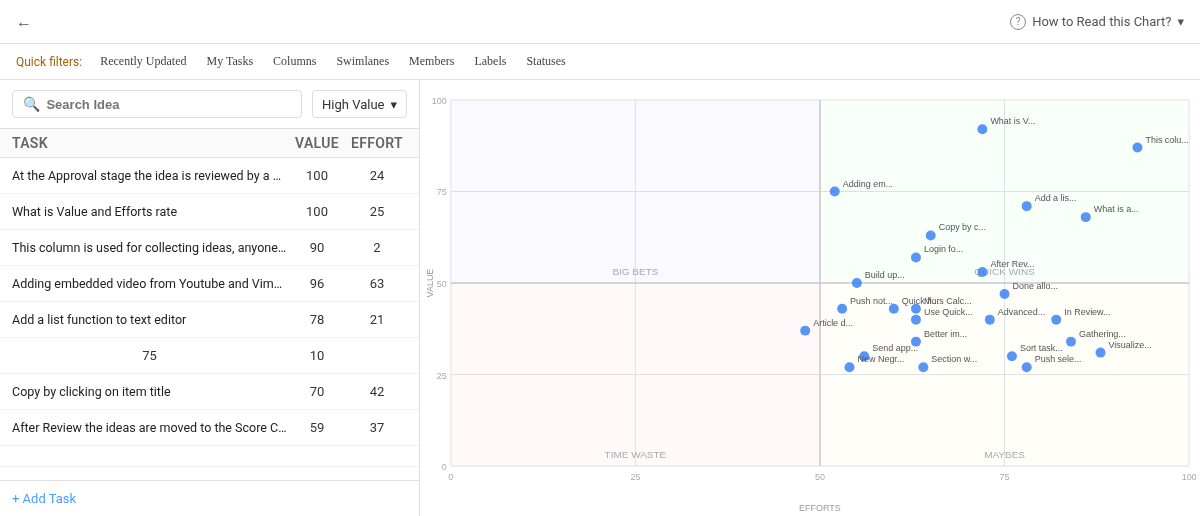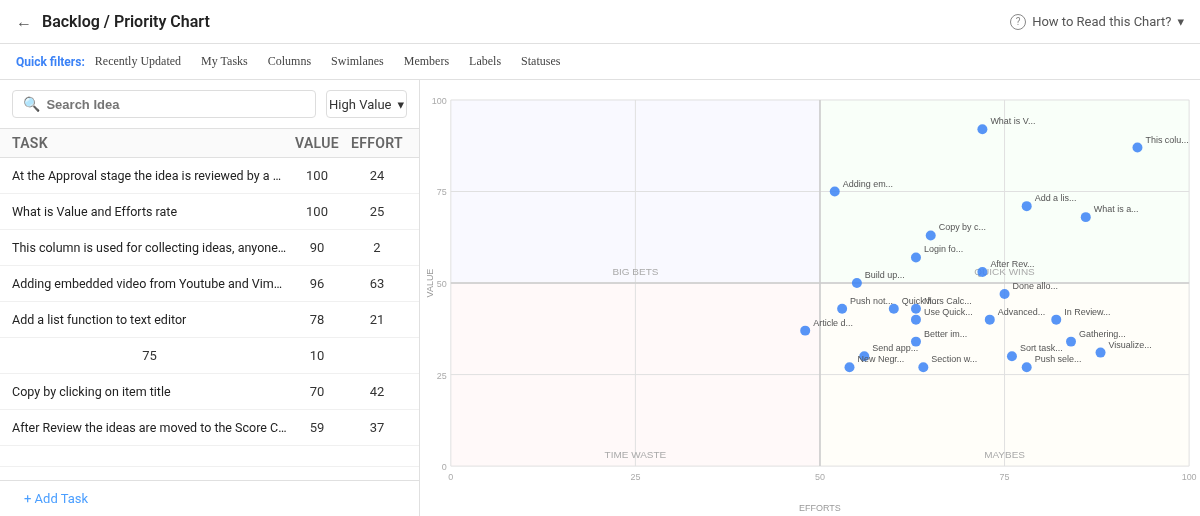--- a/index.html
+++ b/index.html
@@ -8,60 +8,59 @@
     
     .header { display: flex; align-items: center; justify-content: space-between; padding: 8px 16px; border-bottom: 1px solid #e0e0e0; min-height: 44px; }
     .header-left { display: flex; align-items: center; gap: 10px; }
     .back-btn { background: none; border: none; cursor: pointer; color: #555; font-size: 16px; display: flex; align-items: center; }
     .page-title { font-size: 16px; font-weight: 600; color: #222; }
     .header-right { display: flex; align-items: center; gap: 6px; color: #555; font-size: 13px; cursor: pointer; }
     .help-icon { width: 16px; height: 16px; border-radius: 50%; border: 1.5px solid #888; display: flex; align-items: center; justify-content: center; font-size: 10px; color: #888; }
 
     
     .quick-filters { display: flex; align-items: center; gap: 0; padding: 6px 16px; border-bottom: 1px solid #e0e0e0; font-size: 12px; }
-    .quick-filters-label { color: #3b82f6; font-weight: 700; }
+    .quick-filters-label { color: #a16207; font-weight: 400; margin-right: 8px; }
     .filter-btn { background: none; border: none; cursor: pointer; padding: 4px 10px; color: #444; font-size: 12px; border-radius: 4px; font-family: Liberation Serif, serif; }
 
     
     .main { display: flex; flex: 1; overflow: hidden; }
 
     
     .left-panel { width: 420px; min-width: 420px; border-right: 1px solid #e0e0e0; display: flex; flex-direction: column; overflow: hidden; }
     .left-top { padding: 10px 12px; display: flex; gap: 10px; border-bottom: 1px solid #e0e0e0; }
     .search-box { flex: 1; display: flex; align-items: center; border: 1px solid #ddd; border-radius: 4px; padding: 5px 10px; gap: 6px; background: #fff; }
     .search-box input { border: none; outline: none; font-size: 13px; color: #4c1d95; width: 100%; background: transparent; font-weight: bold; }
     .search-icon { color: #999; font-size: 14px; }
-    .filter-dropdown { display: flex; align-items: center; border: 1px solid #ddd; border-radius: 4px; padding: 5px 2px; gap: 6px; cursor: pointer; background: #fff; white-space: nowrap; }
+    .filter-dropdown { display: flex; align-items: center; border: 1px solid #ddd; border-radius: 4px; padding: 5px 9px; gap: 6px; cursor: pointer; background: #fff; white-space: nowrap; }
     .filter-dropdown span { font-size: 13px; color: #333; }
     .dropdown-arrow { color: #666; font-size: 10px; }
 
     
     .task-table { flex: 1; overflow-y: auto; }
     .table-header { display: grid; grid-template-columns: 1fr 60px 60px; padding: 6px 12px; border-bottom: 1px solid #e0e0e0; background: #fafafa; }
     .table-header span { font-size: 14px; font-weight: 600; color: #666; text-transform: uppercase; letter-spacing: 0.3px; }
     .table-header .col-right { text-align: center; }
     .task-row { display: grid; grid-template-columns: 1fr 60px 60px; padding: 10px 12px; border-bottom: 1px solid #f0f0f0; align-items: center; }
     .task-name { font-size: 12.5px; color: #222; overflow: hidden; text-overflow: ellipsis; white-space: nowrap; }
     .task-value { text-align: center; font-size: 13px; color: #333; }
     .task-effort { text-align: center; font-size: 13px; color: #333; }
 
     
-    .add-task-row { padding: 10px 24px; border-top: 1px solid #e0e0e0; display: flex; align-items: center; gap: 6px; cursor: pointer; color: #4a9eff; font-size: 13px; background: #fff; }
+    .add-task-row { padding: 10px 12px; border-top: 1px solid #e0e0e0; display: flex; align-items: center; gap: 6px; cursor: pointer; color: #4a9eff; font-size: 13px; background: #fff; }
 
     
     .chart-area { flex: 1; position: relative; overflow: hidden; background: #fff; }
     svg.chart { width: 100%; height: 100%; }
   </style>
 </head>
 <body>
 
 <div class="header">
   <div class="header-left">
     <button class="back-btn">←</button>
-    <span class="page-title">Backlog / Priority Chart</span>
   </div>
   <div class="header-right">
     <div class="help-icon">?</div>
     <span>How to Read this Chart?</span>
     <span>▾</span>
   </div>
 </div>
 
 <div class="quick-filters">
   <span class="quick-filters-label">Quick filters:</span>

